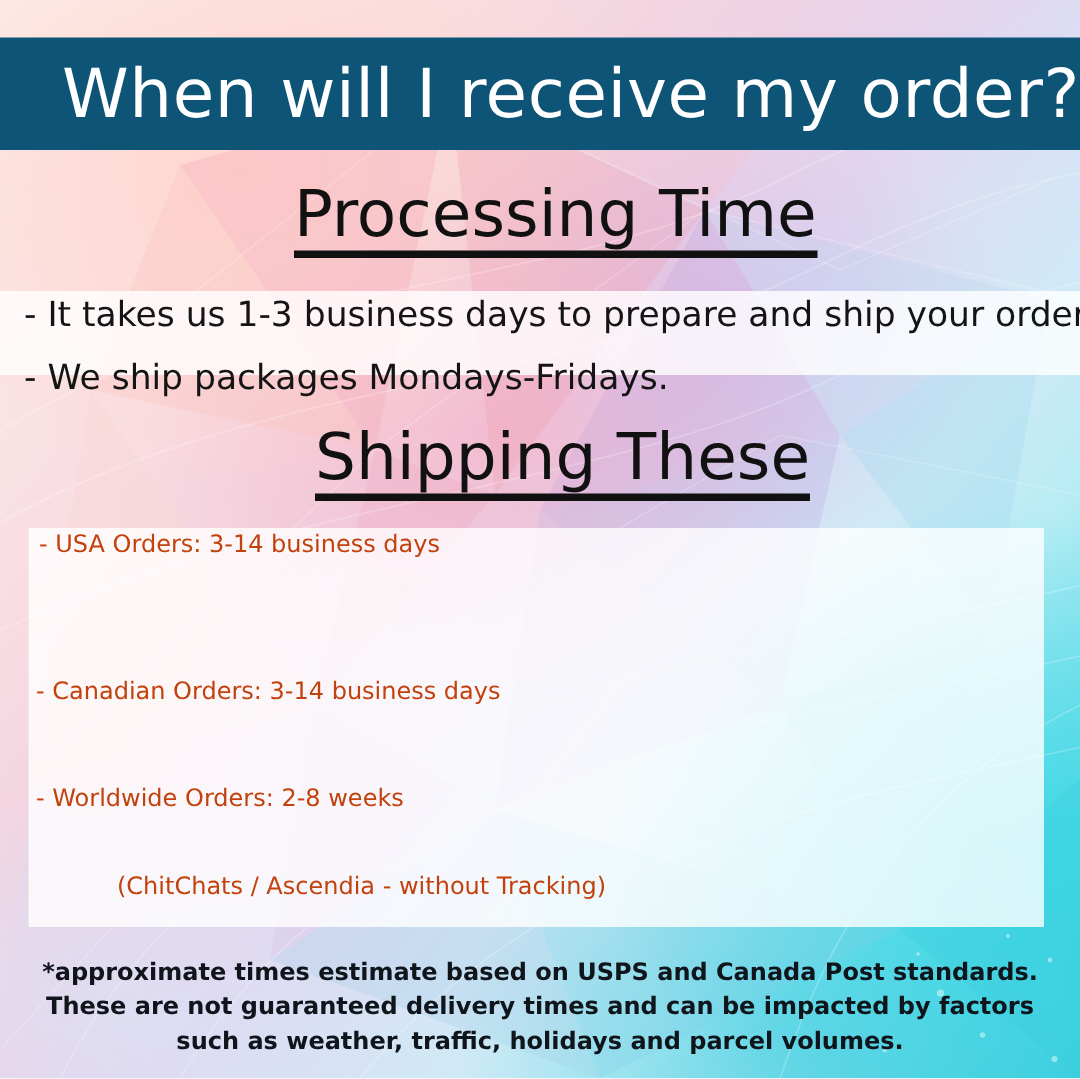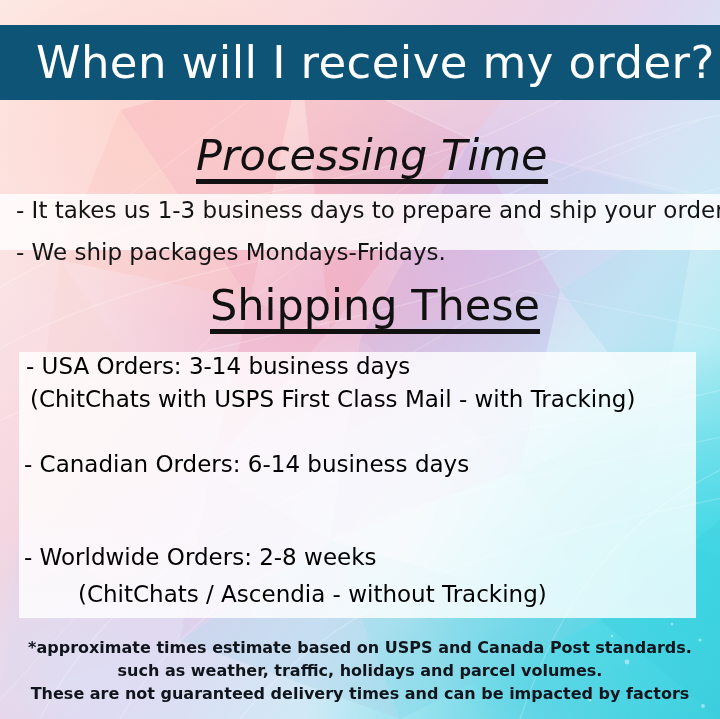--- a/index.html
+++ b/index.html
@@ -59,20 +59,21 @@
     position: absolute;
     left: 0;
     top: 25px;
     width: 720px;
     height: 75px;
     background: #0d5476;
     display: flex;
     align-items: center;
     box-sizing: border-box;
     padding-left: 36px;
+    justify-content: flex-end;
   }
   .header-title {
     color: #ffffff;
     font-size: 45px;
     font-weight: 400;
     letter-spacing: 0.4px;
     line-height: 1;
     white-space: nowrap;
     font-family: "DejaVu Sans", sans-serif;
   }
@@ -82,21 +83,21 @@
     position: absolute;
     color: #111111;
     font-size: 43px;
     font-weight: 400;
     line-height: 1;
     white-space: nowrap;
     border-bottom: 5px solid #111111;
     padding-bottom: 2px;
     font-family: "DejaVu Sans", sans-serif;
   }
-  #heading-processing { left: 196px; top: 134px; font-style: italic; }
+  #heading-processing { left: 196px; top: 122px; }
   #heading-shipping   { left: 210px; top: 284px; }
 
   
   .panel {
     position: absolute;
     background: rgba(255,255,255,0.80);
   }
   #panel-processing {
     left: 0;
     top: 194px;
@@ -118,33 +119,33 @@
     line-height: 1;
     white-space: nowrap;
     font-family: "DejaVu Sans", sans-serif;
   }
   #proc-line-1 { left: 16px; top: 199px; }
   #proc-line-2 { left: 16px; top: 241px; }
 
   
   .ship-line {
     position: absolute;
-    color: #000000;
-    font-size: 23px;
+    color: #c2410c;
+    font-size: 16px;
     font-weight: 400;
     line-height: 1;
     white-space: nowrap;
     font-family: "DejaVu Sans", sans-serif;
     text-align: center;
   }
   #ship-usa-1  { left: 26px; top: 355px; }
   #ship-usa-2  { left: 30px; top: 388px; }
   #ship-can-1  { left: 24px; top: 453px; }
   #ship-can-2  { left: 20px; top: 486px; }
-  #ship-wor-1  { left: 24px; top: 546px; }
+  #ship-wor-1  { left: 24px; top: 524px; }
   #ship-wor-2  { left: 30px; top: 583px; margin-left: 48px; }
 
   
   .footnote {
     position: absolute;
     left: 0;
     top: 636px;
     width: 720px;
     text-align: center;
     color: #10151c;
@@ -219,26 +220,25 @@
   <div class="section-heading" id="heading-processing">Processing Time</div>
 
   <div class="body-line" id="proc-line-1">- It takes us 1-3 business days to prepare and ship your order.</div>
   <div class="body-line" id="proc-line-2">- We ship packages Mondays-Fridays.</div>
 
   <div class="section-heading" id="heading-shipping">Shipping These</div>
 
   <div class="panel" id="panel-shipping"></div>
 
   <div class="ship-line" id="ship-usa-1">- USA Orders: 3-14 business days</div>
-  <div class="ship-line" id="ship-usa-2">(ChitChats with USPS First Class Mail - with Tracking)</div>
-
-  <div class="ship-line" id="ship-can-1">- Canadian Orders: 6-14 business days</div>
+
+  <div class="ship-line" id="ship-can-1">- Canadian Orders: 3-14 business days</div>
 
   <div class="ship-line" id="ship-wor-1">- Worldwide Orders: 2-8 weeks</div>
   <div class="ship-line" id="ship-wor-2">(ChitChats / Ascendia - without Tracking)</div>
 
   <div class="footnote">
     <div>*approximate times estimate based on USPS and Canada Post standards.</div>
+    <div>These are not guaranteed delivery times and can be impacted by factors</div>
     <div>such as weather, traffic, holidays and parcel volumes.</div>
-    <div>These are not guaranteed delivery times and can be impacted by factors</div>
   </div>
 
 </div>
 
 </body></html>

